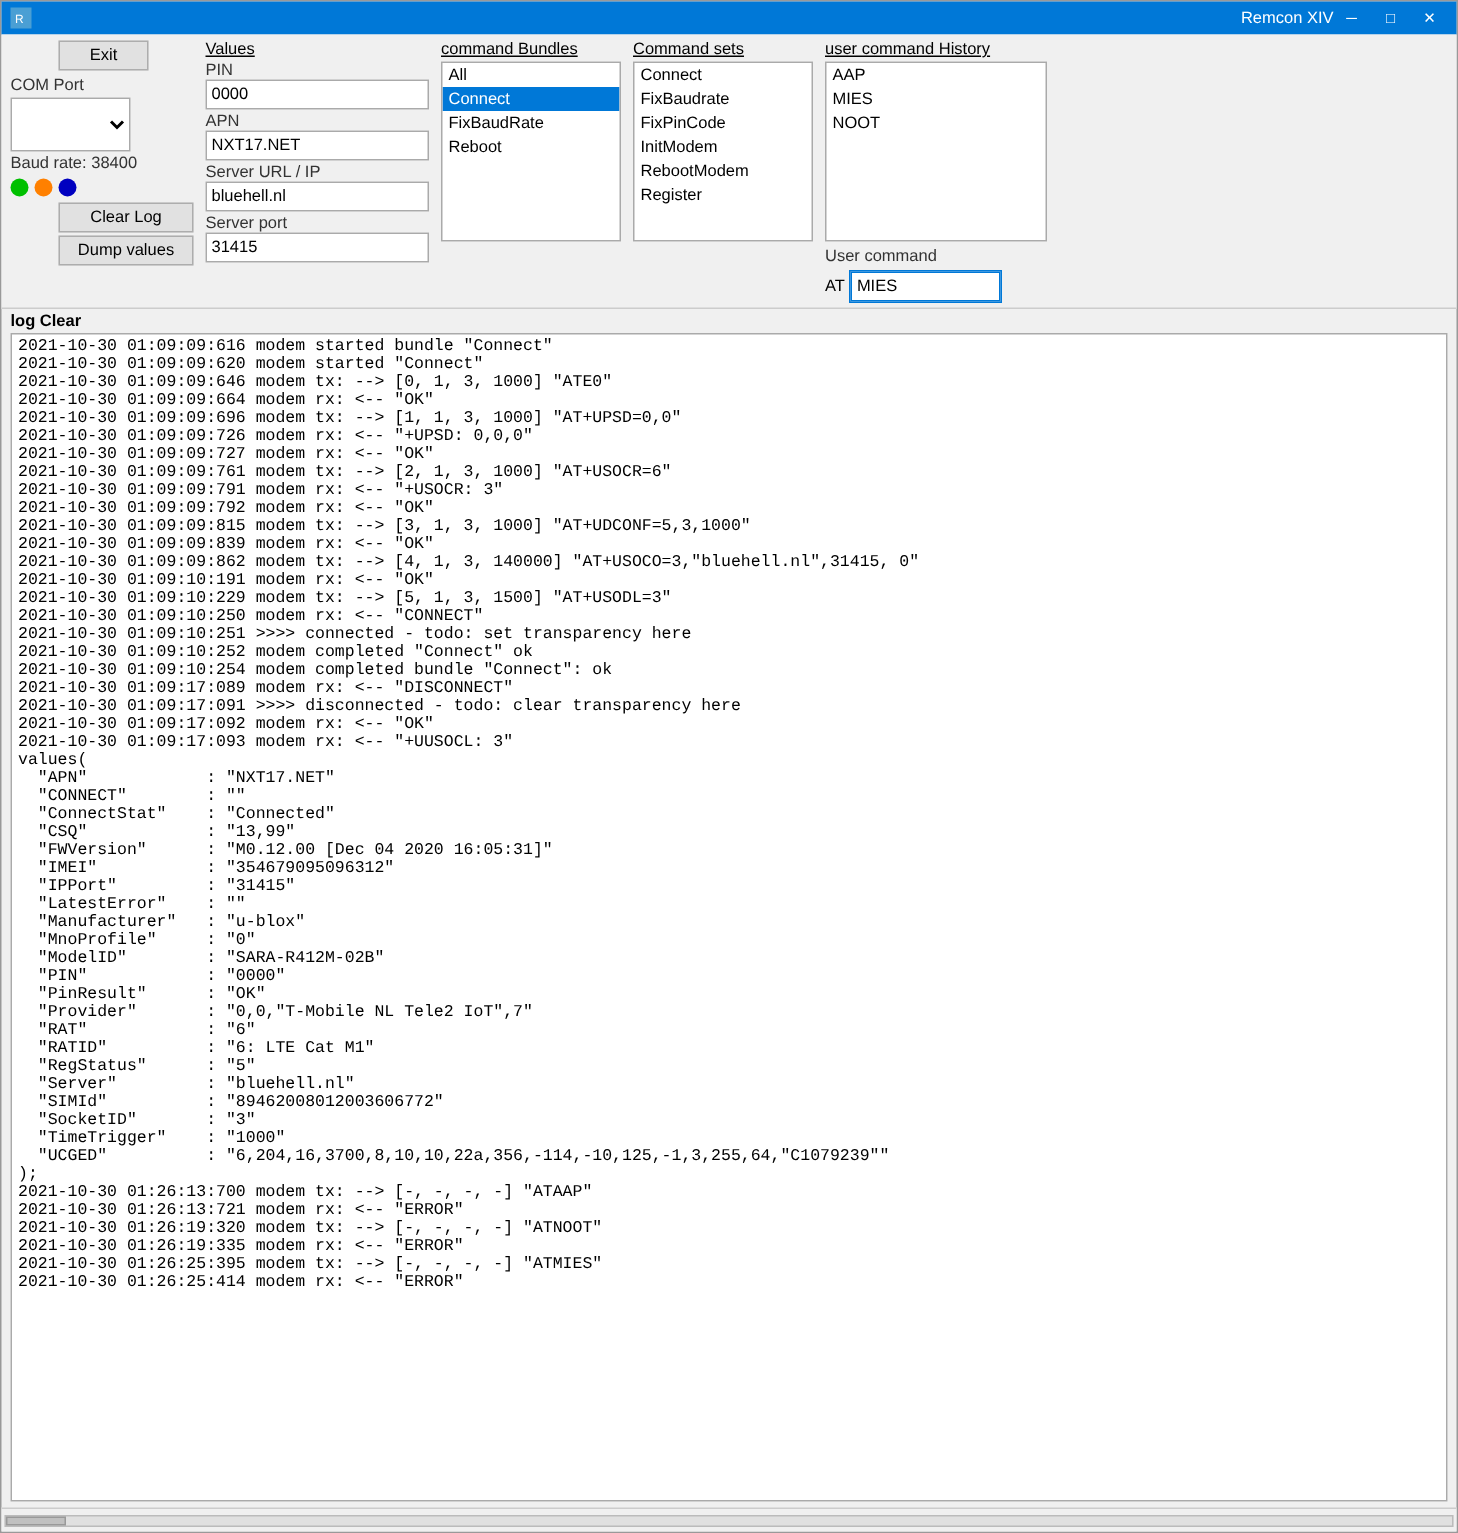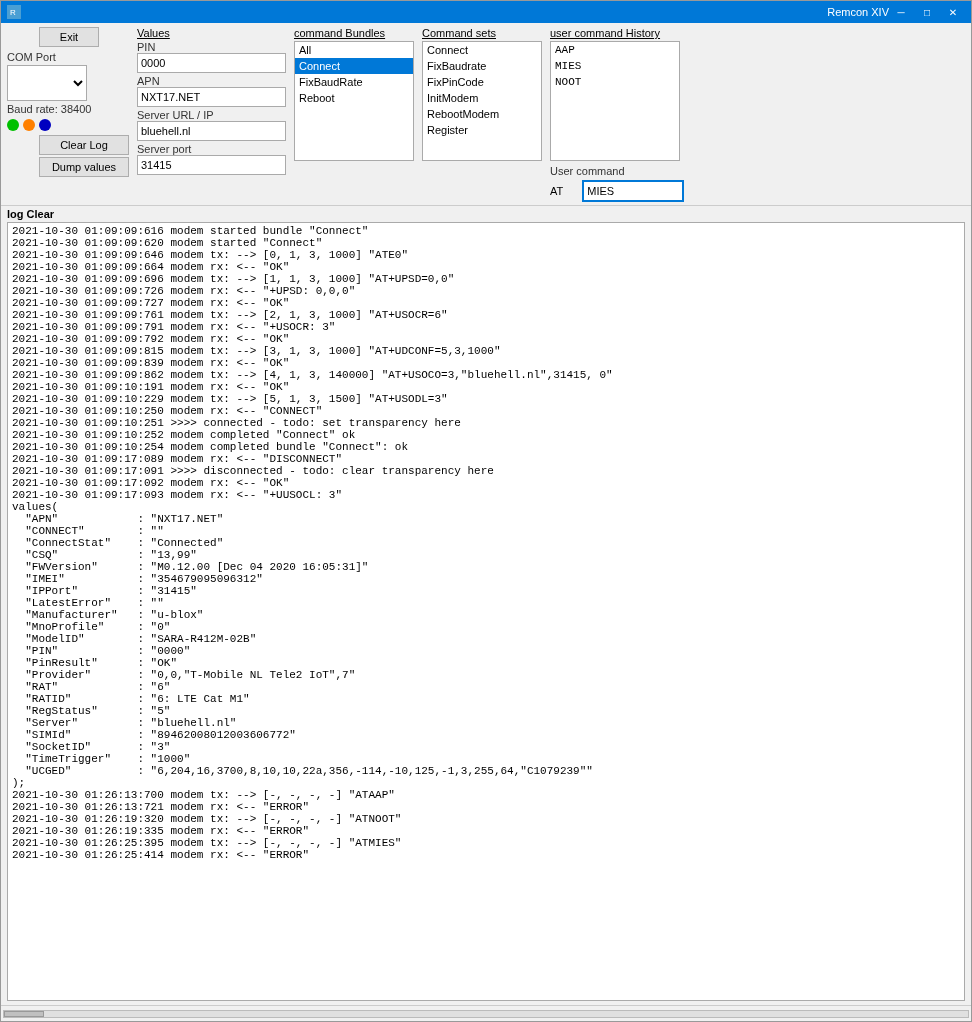--- a/index.html
+++ b/index.html
@@ -115,21 +115,21 @@
       width: 130px;
       overflow-y: auto;
     }
     .history-item {
       padding: 2px 4px;
       font-size: 11px;
     }
     .user-cmd-row {
       display: flex;
       align-items: center;
-      gap: 20px;
+      gap: 4px;
       margin-top: 4px;
     }
     .user-cmd-label {
       font-size: 11px;
     }
     .user-cmd-input {
       border: 1px solid #0078d7;
       background: white;
       height: 20px;
       padding: 1px 3px;
@@ -290,21 +290,21 @@
         <div class="list-item">FixBaudrate</div>
         <div class="list-item">FixPinCode</div>
         <div class="list-item">InitModem</div>
         <div class="list-item">RebootModem</div>
         <div class="list-item">Register</div>
       </div>
     </div>
 
     <div class="col-group">
       <span class="col-group-label">user command History</span>
-      <div class="history-box" style="width:130px;font-family:Liberation Mono, monospace;">
+      <div class="history-box" style="width:148px;">
         <div class="history-item">AAP</div>
         <div class="history-item">MIES</div>
         <div class="history-item">NOOT</div>
       </div>
       <div style="margin-top:4px;">
         <span class="section-label">User command</span>
         <div class="user-cmd-row">
           <span class="user-cmd-label">AT</span>
           <input class="user-cmd-input" type="text" value="MIES" style="">
         </div>

